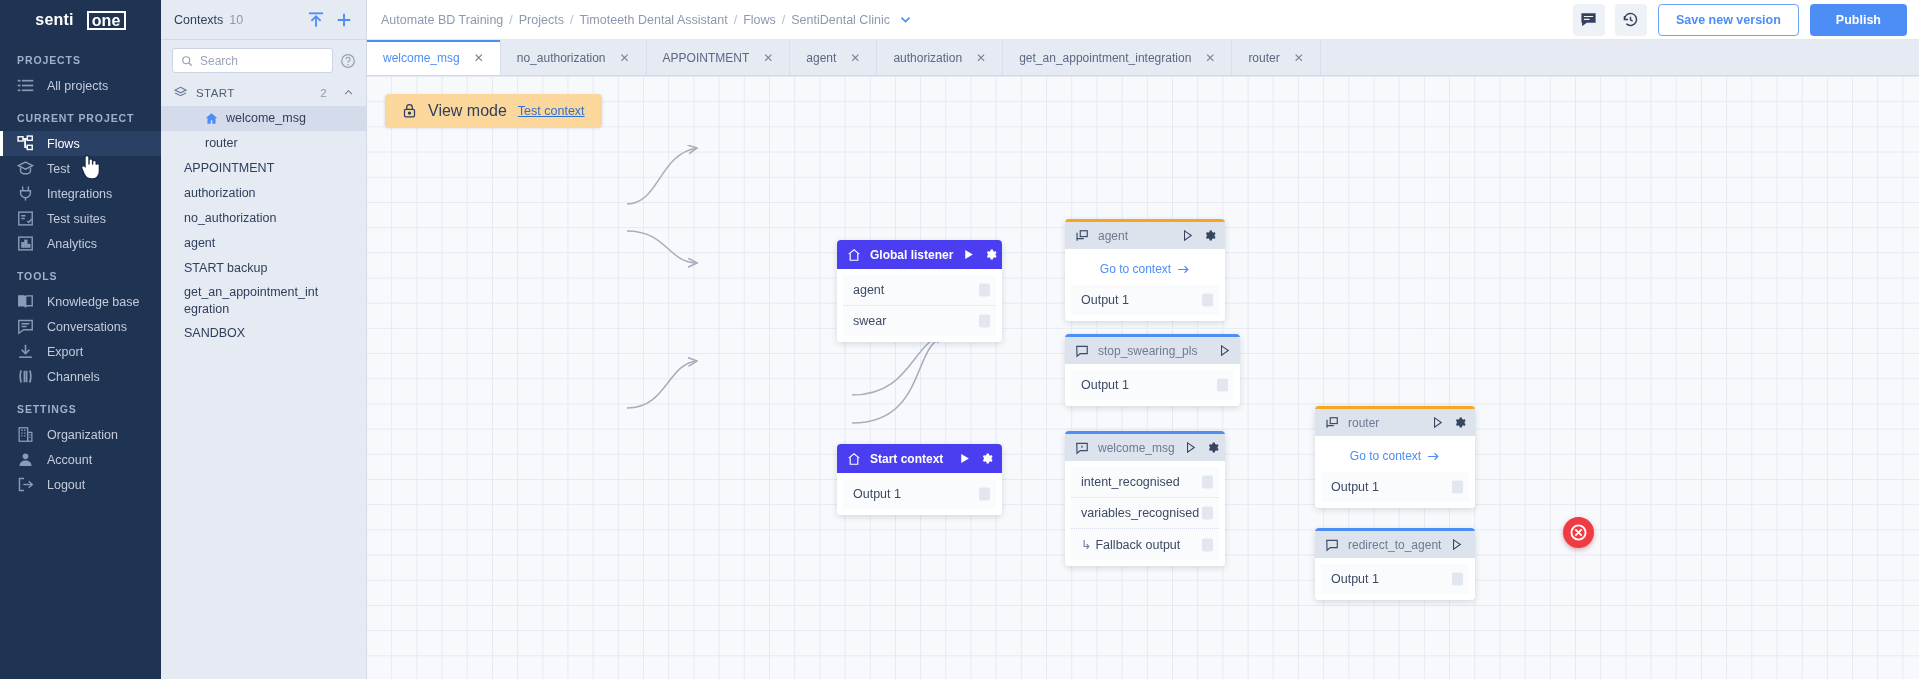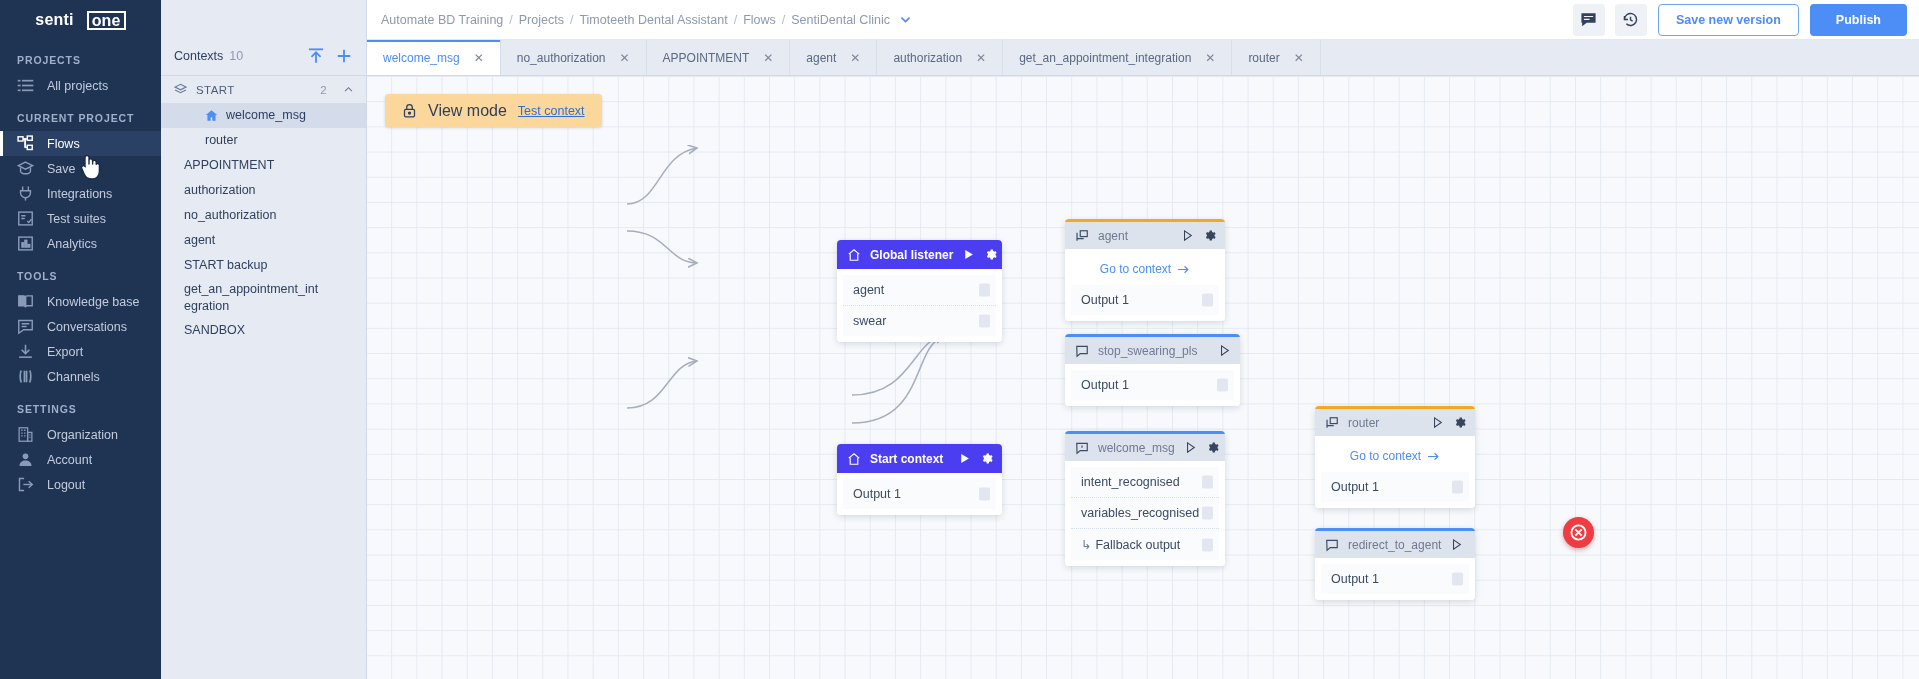--- a/index.html
+++ b/index.html
@@ -50,21 +50,20 @@
   
   .ctxpanel {
     width: 206px; flex: 0 0 206px; height: 679px;
     background: #e6eaf2; border-right: 1px solid #d2d9e6;
     display: flex; flex-direction: column;
   }
   .ctx-head {
     height: 40px; display: flex; align-items: center;
     padding: 0 12px 0 13px; border-bottom: 1px solid #d2d9e6;
     background: #e6eaf2;
-    margin-top: 36px;
   }
   .ctx-title { font-size: 12.5px; color: #2e3f5c; font-weight: 400; }
   .ctx-count { font-size: 12.5px; color: #8d9ab1; margin-left: 6px; }
   .ctx-head .sp { flex: 1; }
   .ctx-icon-btn { width: 20px; height: 20px; color: #4c8df6; cursor: pointer; margin-left: 8px; }
   .ctx-icon-btn svg { width: 100%; height: 100%; display: block; }
 
   .ctx-search-row { display: flex; align-items: center; padding: 8px 10px 6px 11px; gap: 7px; }
   .ctx-search {
     flex: 1; height: 25px; background: #fff; border: 1px solid #ccd4e2;
@@ -257,21 +256,21 @@
         </span>
       <span>Flows</span>
     </div>
     <div class="nav-item">
       <span class="ic">
           <svg viewBox="0 0 24 24" fill="none" stroke="currentColor" stroke-width="2">
             <path d="M12 3 22 8l-10 5L2 8z"></path>
             <path d="M5 10.5V16c0 1.8 3.1 3.5 7 3.5s7-1.7 7-3.5v-5.5"></path>
           </svg>
         </span>
-      <span>Save</span>
+      <span>Test</span>
     </div>
     <div class="nav-item">
       <span class="ic">
           <svg viewBox="0 0 24 24" fill="none" stroke="currentColor" stroke-width="2">
             <path d="M8 2v6M16 2v6"></path>
             <path d="M5 8h14v3a7 7 0 0 1-7 7 7 7 0 0 1-7-7z"></path>
             <path d="M12 18v4"></path>
           </svg>
         </span>
       <span>Integrations</span>
@@ -385,20 +384,34 @@
             <path d="M3.5 4h17"></path>
           </svg>
         </span>
       <span class="ctx-icon-btn">
           <svg viewBox="0 0 24 24" fill="none" stroke="currentColor" stroke-width="2.2">
             <path d="M12 4.5v15M4.5 12h15"></path>
           </svg>
         </span>
     </div>
 
+    <div class="ctx-search-row">
+      <div class="ctx-search">
+        <svg viewBox="0 0 24 24" fill="none" stroke="currentColor" stroke-width="2.4">
+            <circle cx="10.5" cy="10.5" r="7"></circle>
+            <path d="M16 16l5.5 5.5"></path>
+          </svg>
+        <input type="text" placeholder="Search" style="">
+      </div>
+      <span class="help-icon"><svg viewBox="0 0 24 24" fill="none" stroke="currentColor" stroke-width="1.9">
+            <circle cx="12" cy="12" r="9.5"></circle>
+            <path d="M9.2 9.2a2.9 2.9 0 1 1 3.6 3.2c-.6.3-.8.8-.8 1.5v.5"></path>
+            <circle cx="12" cy="17.6" r="1.1" fill="currentColor" stroke="none"></circle>
+          </svg></span>
+    </div>
 
     <div class="ctx-group">
       <span class="gicon"><svg viewBox="0 0 24 24" fill="none" stroke="currentColor" stroke-width="2">
             <path d="M12 2.5 22 7.5 12 12.5 2 7.5z"></path>
             <path d="M2 13 12 18l10-5"></path>
           </svg></span>
       <span class="gname">START</span>
       <span class="gcount">2</span>
       <span class="gchev"><svg viewBox="0 0 24 24" fill="none" stroke="currentColor" stroke-width="2.4">
             <path d="M4.5 15.5 12 8l7.5 7.5"></path>

